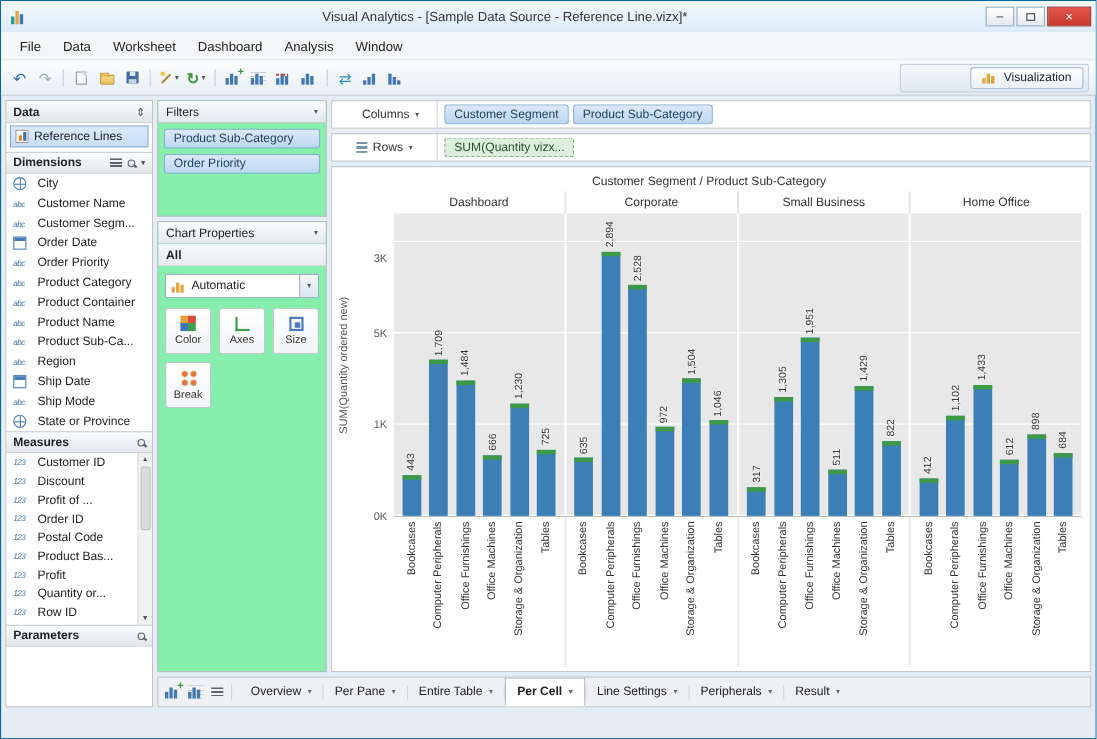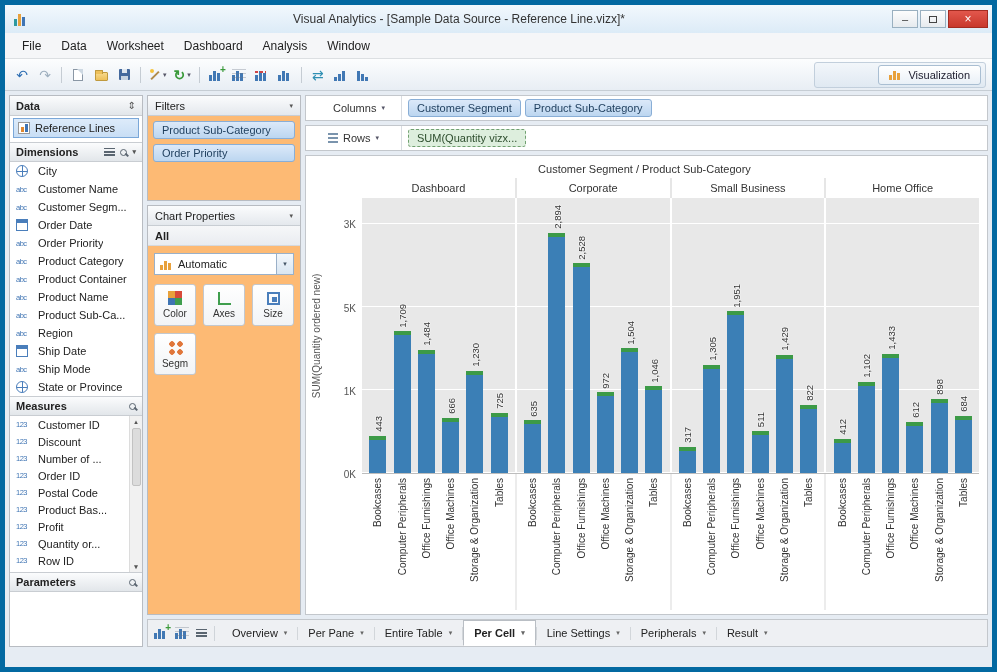--- a/index.html
+++ b/index.html
@@ -1,19 +1,19 @@
 <!DOCTYPE html>
 <html><head>
 <meta charset="utf-8">
 <style>
   * { margin:0; padding:0; box-sizing:border-box; }
   html,body { width:997px; height:672px; overflow:hidden; }
   body { font-family:"Liberation Sans", sans-serif; font-size:12px; color:#222; background:#fff; }
 
-  .window { width:100%; height:100%; border:5px solid #0369a1; background:#e6ecf3; display:flex; flex-direction:column; }
+  .window { width:100%; height:100%; border:1px solid #0369a1; background:#e6ecf3; display:flex; flex-direction:column; }
 
   
   .titlebar { height:28px; flex:0 0 28px; display:flex; align-items:center; padding:0 4px 0 8px; background:linear-gradient(#f2f8fd,#dcebf7); }
   .app-ic { width:15px; height:13px; display:inline-block; background-image:linear-gradient(#2e9aa0,#2e9aa0),linear-gradient(#e8a13c,#e8a13c),linear-gradient(#3f74b3,#3f74b3); background-repeat:no-repeat; background-size:3px 7px,3px 12px,3px 9px; background-position:1px 100%,5px 100%,9px 100%; }
   .title { flex:1; text-align:center; font-size:12px; color:#333; white-space:nowrap; overflow:hidden; }
   .winbtns { display:flex; }
   .winbtn { width:26px; height:18px; margin-left:2px; display:flex; align-items:center; justify-content:center; border:1px solid #9ab0c0; background:linear-gradient(#fdfdfd,#e6eaee); font-size:11px; color:#333; cursor:default; }
   .winbtn .sq { width:8px; height:7px; border:1px solid #444; display:inline-block; }
   .winbtn.close { width:40px; background:linear-gradient(#e2574c,#c8382c); border-color:#a32b20; color:#fff; font-size:12px; }
 
@@ -69,37 +69,37 @@
   .ds-icon::before { content:""; position:absolute; left:2px; bottom:1px; width:3px; height:5px; background:#e0882f; }
   .ds-icon::after { content:""; position:absolute; left:6px; bottom:1px; width:3px; height:8px; background:#3f74b3; }
 
   .field-list { background:#fff; overflow:hidden; }
   #dimensions-list { height:234px; flex:0 0 234px; }
   .measures-wrap { height:156px; flex:0 0 156px; display:flex; }
   .measures-wrap .field-list { flex:1; }
   .field-row { display:flex; align-items:center; gap:4px; padding:0 2px 0 6px; font-size:11px; color:#222; }
   #dimensions-list .field-row { height:18px; }
   #measures-list .field-row { height:17px; }
-  .f-icon.txt { flex:0 0 18px; font-size:7.5px; color:#3f74b3; letter-spacing:-0.5px; }
+  .f-icon.txt { flex:0 0 18px; font-size:7.5px; color:#3f74b3; letter-spacing:-0.5px;font-style:italic; }
   .f-icon.globe { flex:0 0 18px; position:relative; }
   .f-icon.globe::before { content:""; display:block; width:10px; height:10px; border:1px solid #4a7ebb; border-radius:50%; background-image:linear-gradient(#4a7ebb,#4a7ebb),linear-gradient(#4a7ebb,#4a7ebb); background-repeat:no-repeat; background-size:100% 1px,1px 100%; background-position:center; }
   .f-icon.cal { flex:0 0 18px; position:relative; }
   .f-icon.cal::before { content:""; display:block; width:10px; height:10px; border:1px solid #4a7ebb; background:linear-gradient(#4a7ebb 0 3px,#fff 3px); }
   .f-label { white-space:nowrap; overflow:hidden; }
 
   .scrollbar { width:13px; flex:0 0 13px; background:#f1f1f1; border-left:1px solid #dcdcdc; display:flex; flex-direction:column; align-items:center; padding:1px 0; }
   .sb-btn { font-size:7px; color:#555; line-height:9px; }
   .sb-thumb { width:9px; height:58px; background:#dcdcdc; border:1px solid #c2c2c2; border-radius:2px; margin:2px 0; }
   .sb-btn.down { margin-top:auto; font-weight:bold; }
 
   .param-box { flex:1; background:#fff; }
 
   
   .middle { width:154px; flex:0 0 154px; display:flex; flex-direction:column; gap:4px; }
-  .box { background:#fdba74; border:1px solid #b8bcc2; display:flex; flex-direction:column; }
+  .box { background:#86efac; border:1px solid #b8bcc2; display:flex; flex-direction:column; }
   .filters-box { height:106px; flex:0 0 106px; }
   .props-box { flex:1; }
   .panel-header { height:20px; flex:0 0 20px; display:flex; align-items:center; justify-content:space-between; padding:0 7px; font-size:11px; color:#222; background:linear-gradient(#fbfcfd,#e4e8ed); border-bottom:1px solid #c8cdd3; }
   .pill-stack { padding:5px; display:flex; flex-direction:column; gap:5px; }
   .pill { display:inline-flex; align-items:center; height:18px; padding:0 8px; border-radius:3px; font-size:11px; color:#1d3d5c; white-space:nowrap; }
   .pill.blue { background:linear-gradient(#dce9f9,#bcd6f0); border:1px solid #89aed6; }
   .pill.green { background:#ddeedd; border:1px dashed #70a070; color:#2d4d2d; }
   .pill-stack .pill { width:100%; }
   .subheader { height:20px; flex:0 0 20px; display:flex; align-items:center; padding:0 7px; font-size:11px; font-weight:bold; background:linear-gradient(#f6f7f9,#e9ecf0); border-bottom:1px solid #d5d9de; }
   .dropdown { margin:7px 6px 5px 6px; height:22px; flex:0 0 22px; border:1px solid #9ab0c8; background:#fff; display:flex; align-items:center; gap:5px; padding-left:5px; font-size:11px; }
@@ -324,21 +324,21 @@
             <div class="field-row">
               <span class="f-icon txt">123</span>
               <span class="f-label">Customer ID</span>
             </div>
             <div class="field-row">
               <span class="f-icon txt">123</span>
               <span class="f-label">Discount</span>
             </div>
             <div class="field-row">
               <span class="f-icon txt">123</span>
-              <span class="f-label">Number of ...</span>
+              <span class="f-label">Profit of ...</span>
             </div>
             <div class="field-row">
               <span class="f-icon txt">123</span>
               <span class="f-label">Order ID</span>
             </div>
             <div class="field-row">
               <span class="f-icon txt">123</span>
               <span class="f-label">Postal Code</span>
             </div>
             <div class="field-row">
@@ -404,21 +404,21 @@
                 <div class="prop-btn">
                   <span class="p-ic ic-axes"></span>
                   <span class="p-lab">Axes</span>
                 </div>
                 <div class="prop-btn">
                   <span class="p-ic ic-size"></span>
                   <span class="p-lab">Size</span>
                 </div>
                 <div class="prop-btn">
                   <span class="p-ic ic-break"></span>
-                  <span class="p-lab">Segm</span>
+                  <span class="p-lab">Break</span>
                 </div>
               </div>
           </div>
         </div>
 
         <div class="content">
           <div class="shelf">
             <span class="shelf-label">
               <span class="cols-ic"></span>
               <span>Columns</span>
@@ -446,21 +446,21 @@
                 <div class="col-h">Corporate</div>
                 <div class="col-h">Small Business</div>
                 <div class="col-h">Home Office</div>
               </div>
             <div class="chart-body">
               <div class="y-axis" id="y-axis">
                 <span class="ylabel">SUM(Quantity ordered new)</span>
               <div class="ytick" style="bottom: 0px;">0K</div>
                   <div class="ytick" style="bottom: 82.8829px;">1K</div>
                   <div class="ytick" style="bottom: 165.766px;">5K</div>
-                  <div class="ytick" style="bottom: 250px; margin-left: 16px;">3K</div>
+                  <div class="ytick" style="bottom: 234px; margin-left: 16px;">3K</div>
                 </div>
               <div class="plot" id="plot">
                   <div class="gridline" style="bottom: 0px;"></div>
                   <div class="gridline" style="bottom: 82.8829px;"></div>
                   <div class="gridline" style="bottom: 165.766px;"></div>
                   <div class="gridline" style="bottom: 248.649px;"></div>
                   <div class="panes">
                     <div class="pane">
                       <div class="slot">
                         <div class="bar-val" style="bottom: 40.7171px;">443</div>

